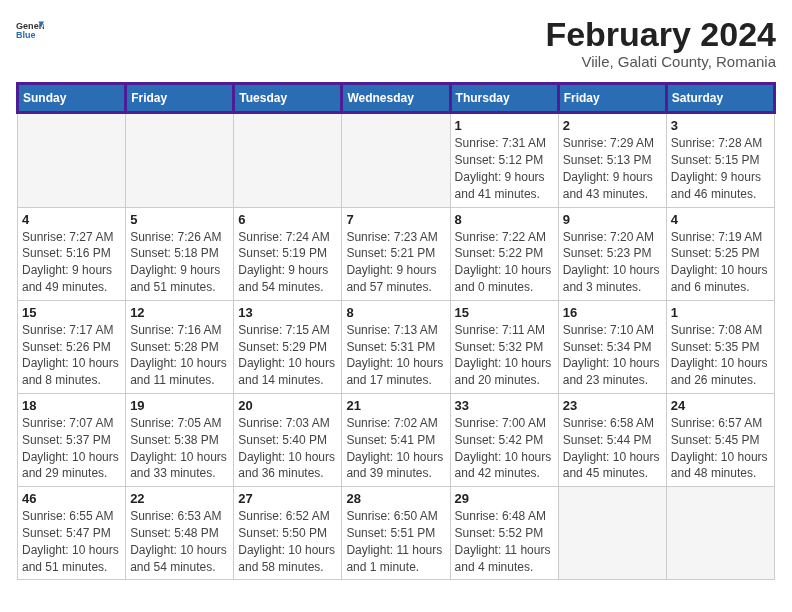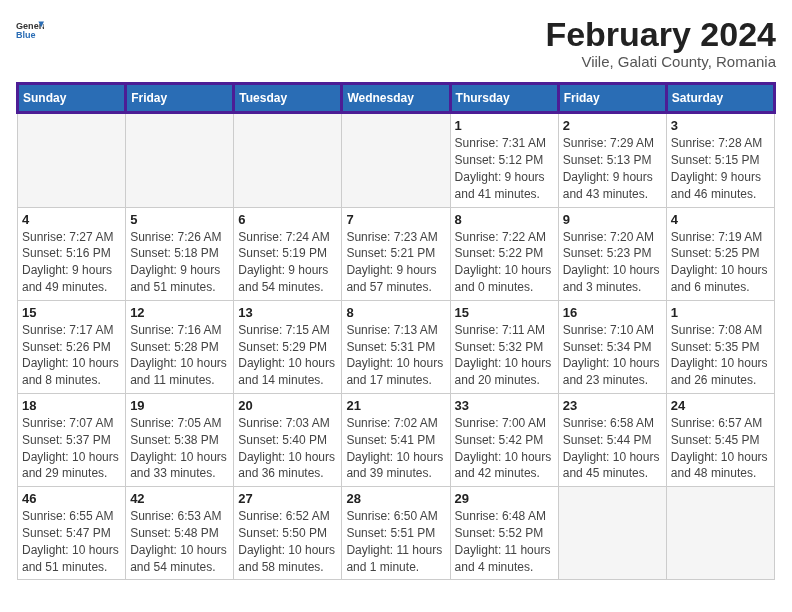--- a/index.html
+++ b/index.html
@@ -215,21 +215,21 @@
           <span class="day-number">24</span>
           <div class="day-info">Sunrise: 6:57 AM<br>Sunset: 5:45 PM<br>Daylight: 10 hours<br>and 48 minutes.</div>
         </td>
       </tr>
       <tr>
         <td>
           <span class="day-number">46</span>
           <div class="day-info">Sunrise: 6:55 AM<br>Sunset: 5:47 PM<br>Daylight: 10 hours<br>and 51 minutes.</div>
         </td>
         <td>
-          <span class="day-number">42</span>
+          <span class="day-number">22</span>
           <div class="day-info">Sunrise: 6:53 AM<br>Sunset: 5:48 PM<br>Daylight: 10 hours<br>and 54 minutes.</div>
         </td>
         <td>
           <span class="day-number">27</span>
           <div class="day-info">Sunrise: 6:52 AM<br>Sunset: 5:50 PM<br>Daylight: 10 hours<br>and 58 minutes.</div>
         </td>
         <td>
           <span class="day-number">28</span>
           <div class="day-info">Sunrise: 6:50 AM<br>Sunset: 5:51 PM<br>Daylight: 11 hours<br>and 1 minute.</div>
         </td>

